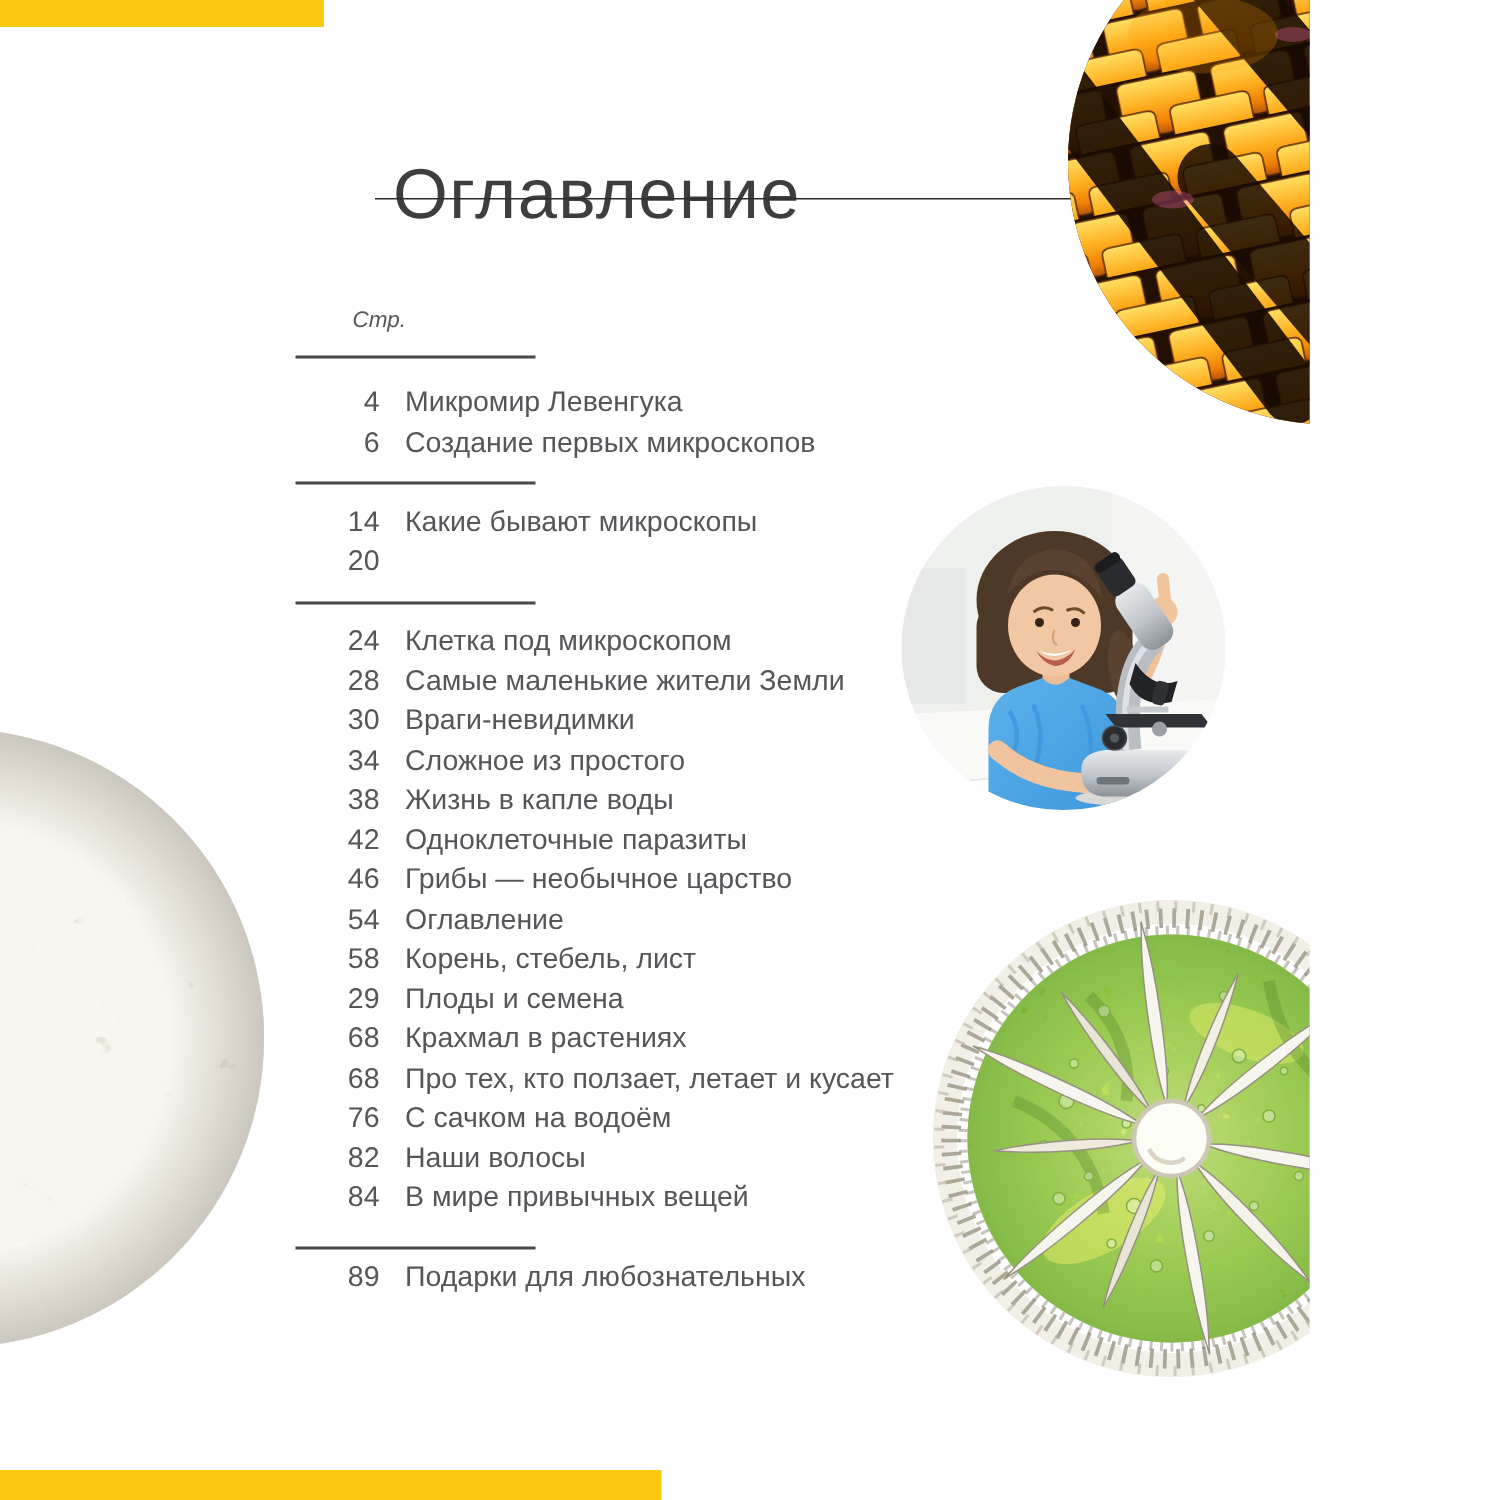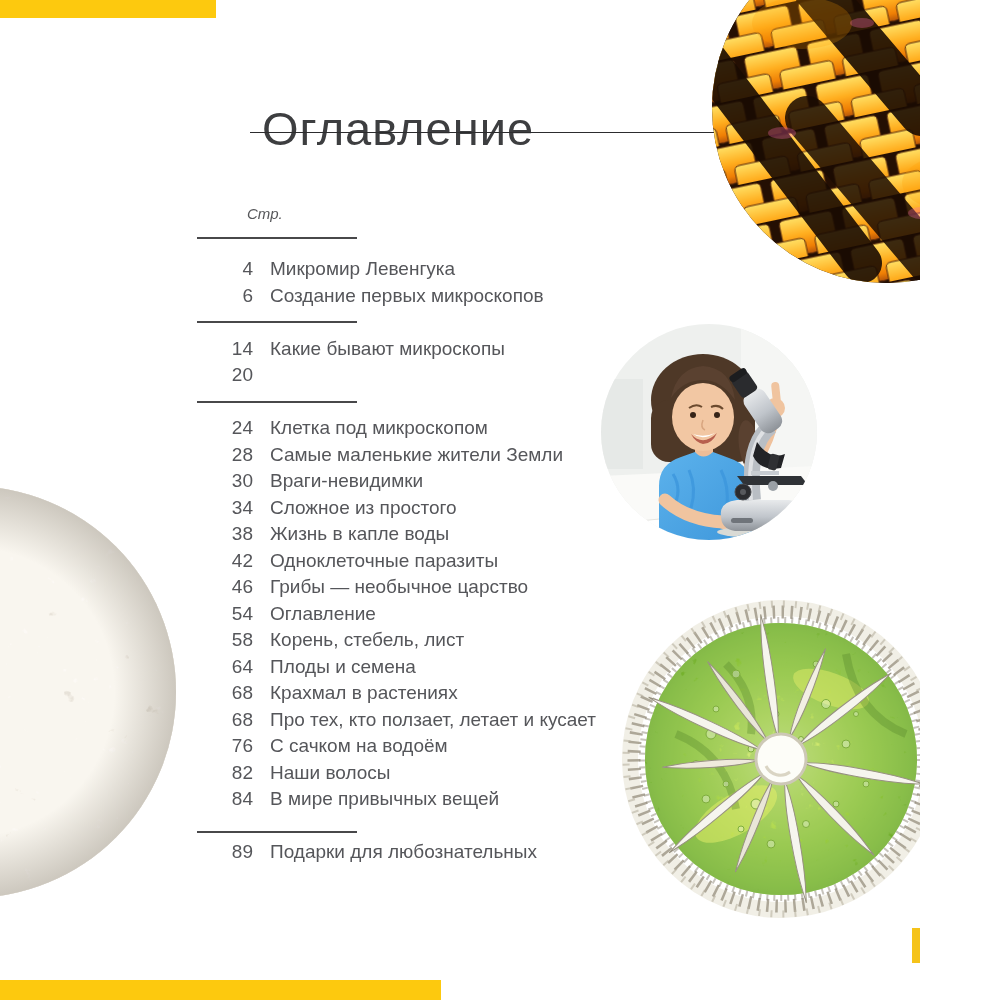--- a/index.html
+++ b/index.html
@@ -1,29 +1,29 @@
 <!DOCTYPE html>
 <html><head>
 <meta charset="utf-8">
 <style>
   html,body{margin:0;padding:0;background:#fff;}
   #canvas{position:relative;width:873px;height:1000px;background:#ffffff;overflow:hidden;
-          font-family:"Liberation Sans",sans-serif;padding-left:47px;}
+          font-family:"Liberation Sans",sans-serif;}
   
   .bar{position:absolute;background:#fdc90e;}
   .bar.tl{left:0;top:0;width:216px;height:18px;}
   .bar.bl{left:0;top:980px;width:441px;height:20px;}
   
   .title{position:absolute;left:262px;top:74px;font-size:47px;font-weight:300;
          color:#3d3e40;letter-spacing:1px;line-height:1;}
   .title-rule{position:absolute;left:250px;top:132px;width:500px;height:0;
               border-top:1.5px solid #2c2c2e;}
   
   .toc{position:absolute;left:195px;top:204px;width:430px;}
-  .str{font-style:italic;font-size:15px;color:#56575a;margin-left:52px;height:20px;line-height:20px;}
+  .str{font-style:italic;font-size:15px;color:#56575a;margin-left:40px;height:20px;line-height:20px;}
   .sep{height:26.5px;display:flex;align-items:center;}
   .sep.head{height:28px;}
   .sep i{display:block;width:160px;margin-left:2px;border-top:2px solid #48484a;}
   .sep.last{margin-top:6px;margin-bottom:-6px;}
   .group.g1{margin-top:4px;}
   .row{display:flex;font-size:19px;line-height:26.5px;color:#55565a;}
   .row .num{width:58px;text-align:right;padding-right:17px;flex:none;}
   .row .t{white-space:nowrap;}
   
   .pagenum{position:absolute;left:912px;top:928px;width:88px;height:35px;background:#f5c31a;
@@ -336,21 +336,21 @@
         </div>
       <div class="row">
           <span class="num">54</span>
           <span class="t">Оглавление</span>
         </div>
       <div class="row">
           <span class="num">58</span>
           <span class="t">Корень, стебель, лист</span>
         </div>
       <div class="row">
-          <span class="num">64</span>
+          <span class="num">29</span>
           <span class="t">Плоды и семена</span>
         </div>
       <div class="row">
           <span class="num">68</span>
           <span class="t">Крахмал в растениях</span>
         </div>
       <div class="row">
           <span class="num">68</span>
           <span class="t">Про тех, кто ползает, летает и кусает</span>
         </div>

